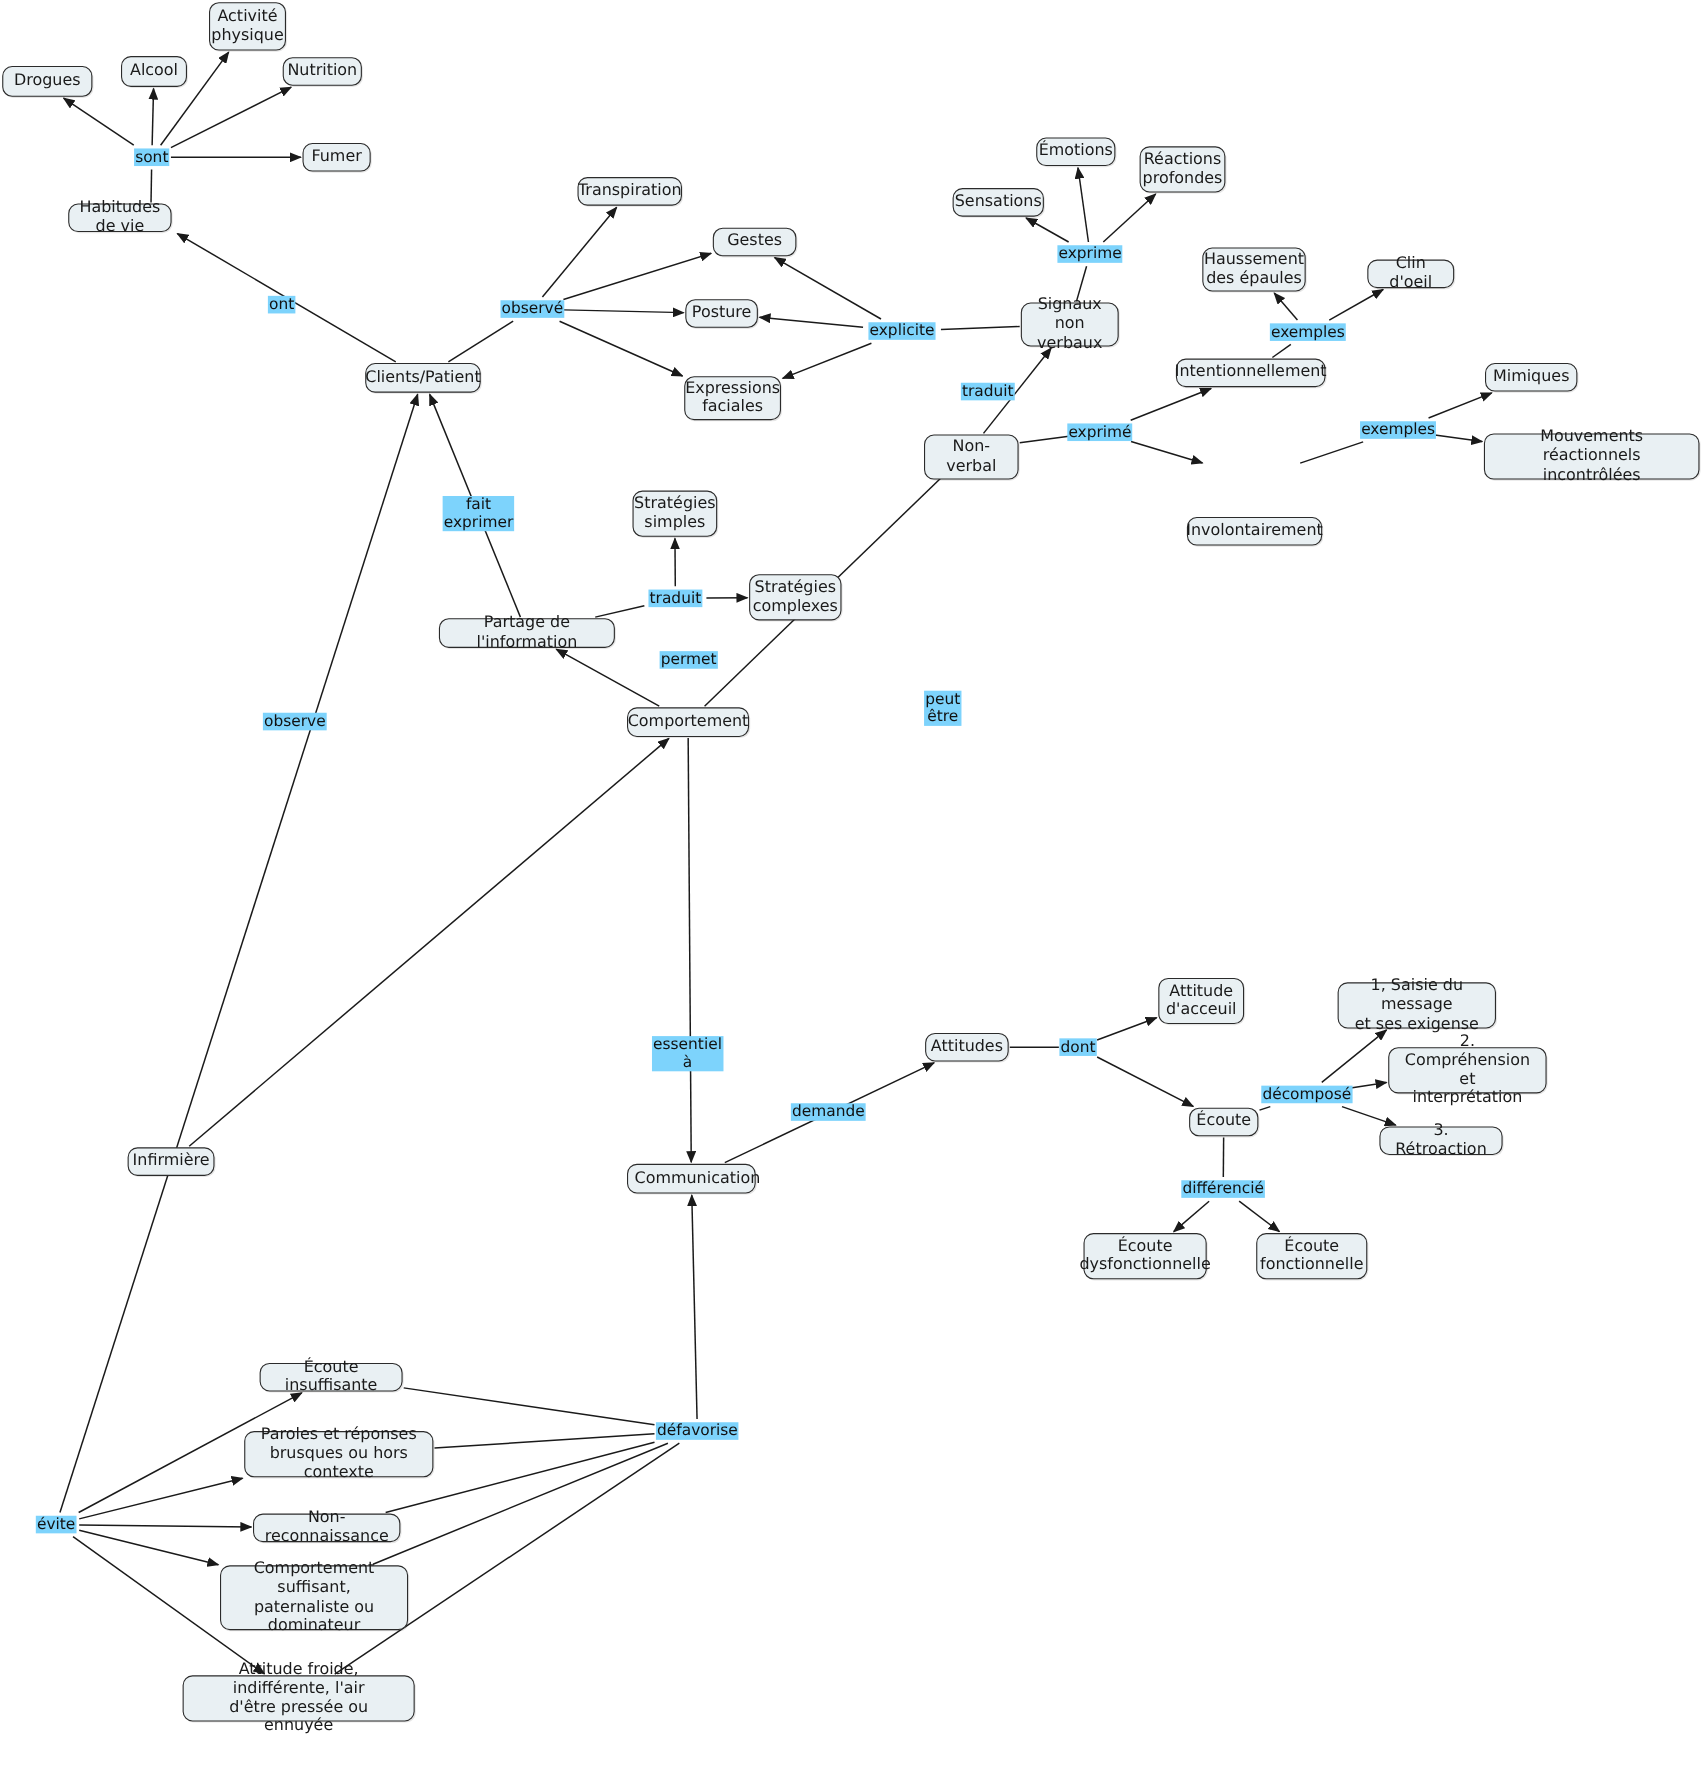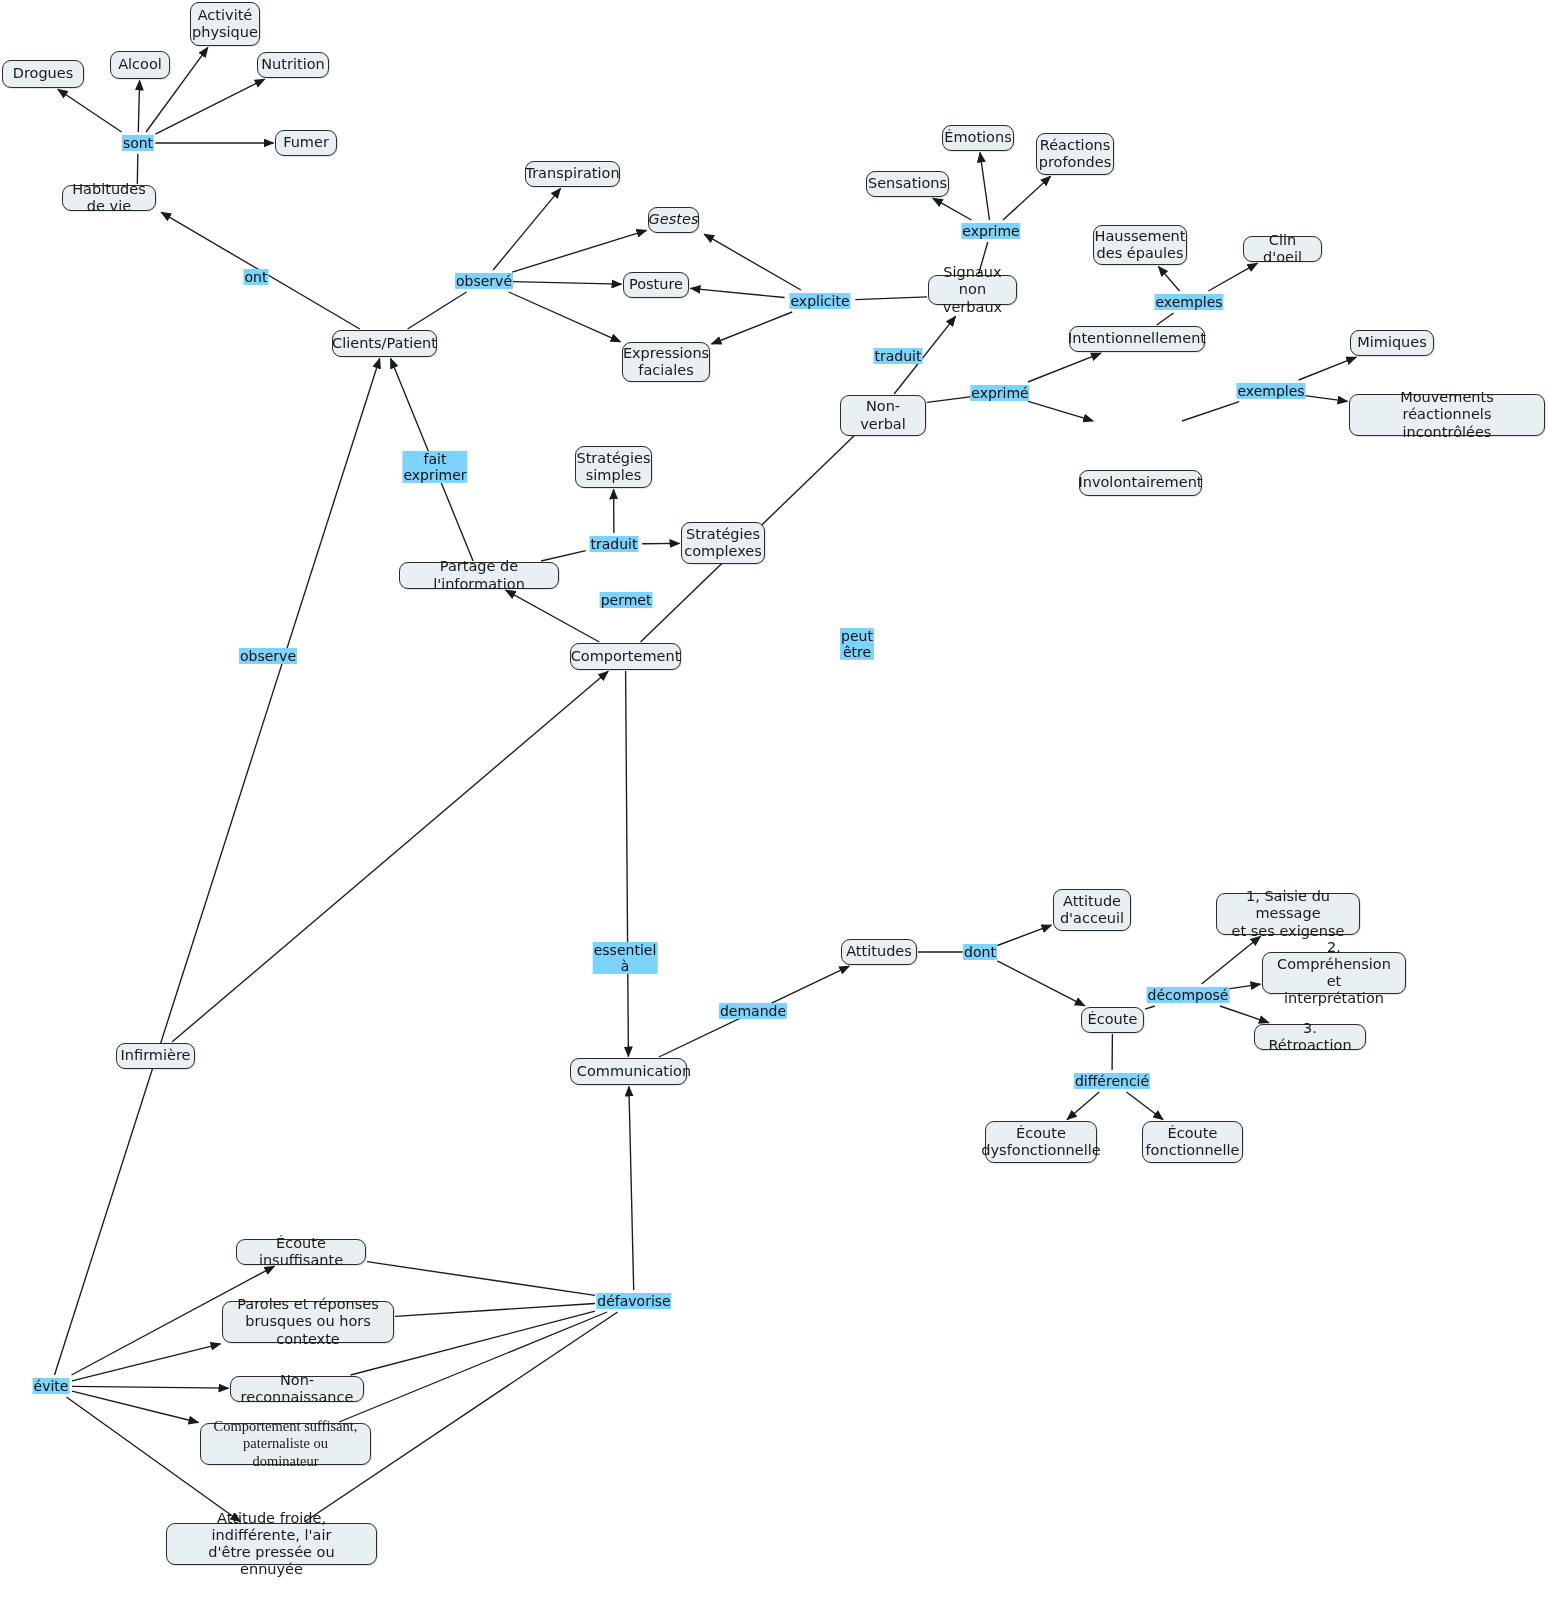--- a/index.html
+++ b/index.html
@@ -128,29 +128,29 @@
   <div id="nodes">
       <div class="node" style="left: 2px; top: 60px; width: 82px; height: 28px;">Drogues</div>
       <div class="node" style="left: 110px; top: 51px; width: 60px; height: 28px;">Alcool</div>
       <div class="node" style="left: 190px; top: 2px; width: 70px; height: 44px;">Activité
 physique</div>
       <div class="node" style="left: 257px; top: 52px; width: 72px; height: 26px;">Nutrition</div>
       <div class="node" style="left: 275px; top: 130px; width: 62px; height: 26px;">Fumer</div>
       <div class="node" style="left: 62px; top: 185px; width: 94px; height: 26px;">Habitudes de vie</div>
       <div class="node" style="left: 332px; top: 330px; width: 105px; height: 27px;">Clients/Patient</div>
       <div class="node" style="left: 525px; top: 161px; width: 95px; height: 26px;">Transpiration</div>
-      <div class="node" style="left: 648px; top: 207px; width: 51px; height: 26px; font-style: italic;">Gestes</div>
+      <div class="node" style="left: 648px; top: 207px; width: 76px; height: 26px;">Gestes</div>
       <div class="node" style="left: 623px; top: 272px; width: 66px; height: 26px;">Posture</div>
       <div class="node" style="left: 622px; top: 342px; width: 88px; height: 40px;">Expressions
 faciales</div>
       <div class="node" style="left: 866px; top: 171px; width: 83px; height: 26px;">Sensations</div>
       <div class="node" style="left: 942px; top: 125px; width: 72px; height: 26px;">Émotions</div>
       <div class="node" style="left: 1036px; top: 133px; width: 78px; height: 42px;">Réactions
 profondes</div>
-      <div class="node" style="left: 928px; top: 275px; width: 89px; height: 30px;">Signaux
+      <div class="node" style="left: 928px; top: 275px; width: 89px; height: 40px;">Signaux
 non verbaux</div>
       <div class="node" style="left: 840px; top: 395px; width: 86px; height: 41px;">Non-verbal</div>
       <div class="node" style="left: 1093px; top: 225px; width: 94px; height: 40px;">Haussement
 des épaules</div>
       <div class="node" style="left: 1243px; top: 236px; width: 79px; height: 26px;">Clin d'oeil</div>
       <div class="node" style="left: 1069px; top: 326px; width: 136px; height: 26px;">Intentionnellement</div>
       <div class="node" style="left: 1079px; top: 422px; width: 123px; height: 26px; margin-top: 48px;">Involontairement</div>
       <div class="node" style="left: 1350px; top: 330px; width: 84px; height: 26px;">Mimiques</div>
       <div class="node" style="left: 1349px; top: 394px; width: 196px; height: 42px;">Mouvements
 réactionnels incontrôlées</div>
@@ -172,21 +172,21 @@
 interprétation</div>
       <div class="node" style="left: 1254px; top: 1024px; width: 112px; height: 26px;">3. Rétroaction</div>
       <div class="node" style="left: 985px; top: 1121px; width: 112px; height: 42px;">Écoute
 dysfonctionnelle</div>
       <div class="node" style="left: 1142px; top: 1121px; width: 101px; height: 42px;">Écoute
 fonctionnelle</div>
       <div class="node" style="left: 236px; top: 1239px; width: 130px; height: 26px;">Écoute insuffisante</div>
       <div class="node" style="left: 222px; top: 1301px; width: 172px; height: 42px;">Paroles et réponses
 brusques ou hors contexte</div>
       <div class="node" style="left: 230px; top: 1376px; width: 134px; height: 26px;">Non-reconnaissance</div>
-      <div class="node" style="left: 200px; top: 1423px; width: 171px; height: 42px; font-family: Liberation Serif, serif;">Comportement suffisant,
+      <div class="node" style="left: 200px; top: 1423px; width: 171px; height: 59px;">Comportement suffisant,
 paternaliste ou dominateur</div>
       <div class="node" style="left: 166px; top: 1523px; width: 211px; height: 42px;">Attitude froide, indifférente, l'air
 d'être pressée ou ennuyée</div>
     </div>
   <div id="labels">
       <div class="linklabel" style="left: 138px; top: 143px;">sont</div>
       <div class="linklabel" style="left: 256px; top: 277px;">ont</div>
       <div class="linklabel" style="left: 484px; top: 281px;">observé</div>
       <div class="linklabel" style="left: 820px; top: 301px;">explicite</div>
       <div class="linklabel" style="left: 991px; top: 231px;">exprime</div>

